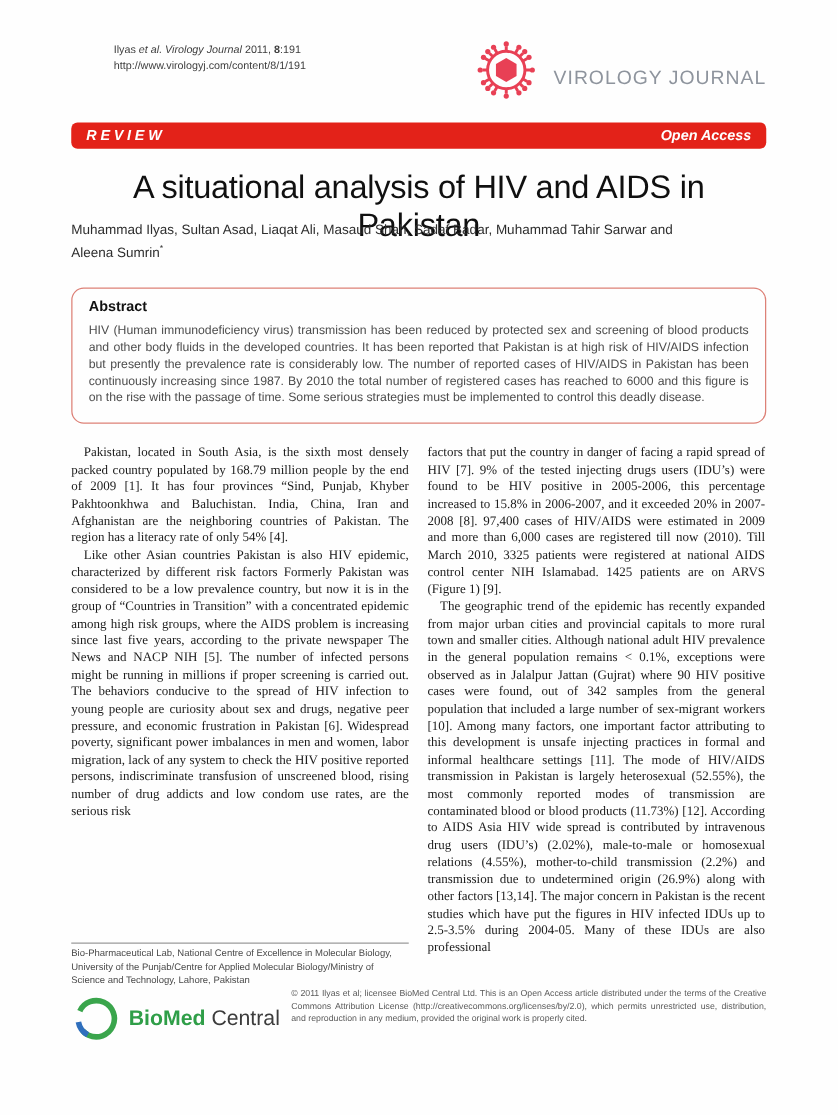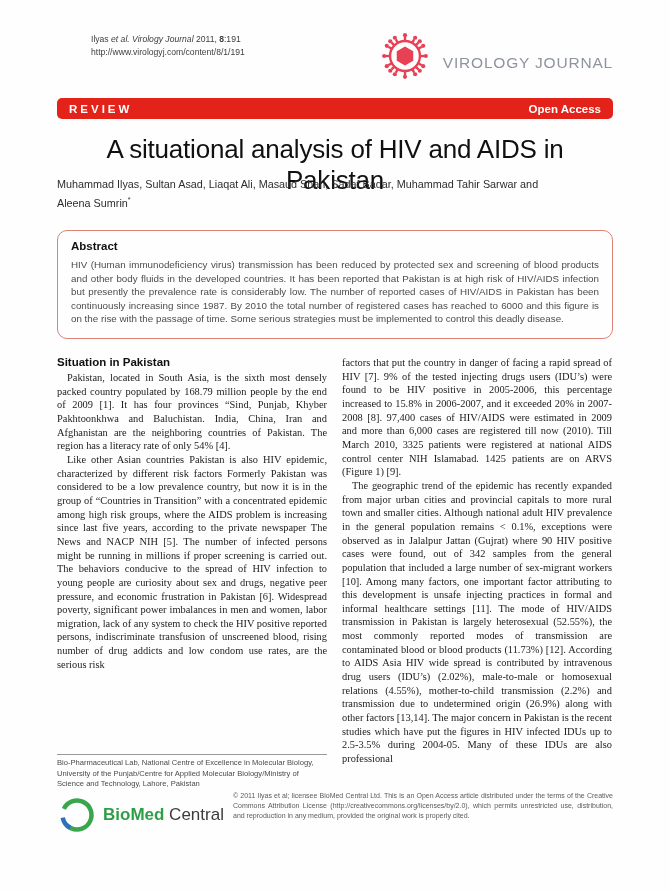--- a/index.html
+++ b/index.html
@@ -11,21 +11,21 @@
   .citation{font-size:8.6px;color:#3e3e3e;line-height:1.55;padding-top:6px;margin-left:34px;}
   .citation .it{font-style:italic;}
   .citation b{font-weight:bold;}
   .cite-url{color:#3e3e3e;text-decoration:none;}
   .brand{display:flex;align-items:center;gap:9px;margin-top:0;}
   .brand-name{font-size:15.5px;color:#8e949d;letter-spacing:0.8px;white-space:nowrap;padding-top:14px;}
 
   
   .banner{position:absolute;top:98px;left:57px;width:556px;height:21px;background:#e32219;border-radius:5px;
           display:flex;align-items:center;justify-content:space-between;padding:0 12px;box-sizing:border-box;}
-  .banner span{color:#fff;font-weight:bold;font-size:11.5px;}
+  .banner span{color:#fff;font-weight:bold;font-size:11.5px;font-style:italic;}
   .banner .review{letter-spacing:3px;}
 
   
   .title{position:absolute;top:134px;left:57px;width:556px;font-size:26px;font-weight:400;color:#101010;letter-spacing:-0.2px;text-align:center;}
   .authors{position:absolute;top:177px;left:57px;width:556px;font-size:10.8px;color:#2d2d2d;line-height:15px;}
   .authors sup{font-size:7px;}
 
   
   .abstract{position:absolute;top:230px;left:57px;width:556px;box-sizing:border-box;
             border:1.5px solid #dd8177;border-radius:10px;padding:9px 13px 12px;}
@@ -119,21 +119,20 @@
     <div><span>Aleena Sumrin</span><sup>*</sup></div>
   </div>
 
   <div class="abstract">
     <h3>Abstract</h3>
     <p>HIV (Human immunodeficiency virus) transmission has been reduced by protected sex and screening of blood products and other body fluids in the developed countries. It has been reported that Pakistan is at high risk of HIV/AIDS infection but presently the prevalence rate is considerably low. The number of reported cases of HIV/AIDS in Pakistan has been continuously increasing since 1987. By 2010 the total number of registered cases has reached to 6000 and this figure is on the rise with the passage of time. Some serious strategies must be implemented to control this deadly disease.</p>
   </div>
 
   <div class="columns">
     <div class="col serif">
-      <h4 class="sec-head">Situation in Pakistan</h4>
       <p class="indent">Pakistan, located in South Asia, is the sixth most densely packed country populated by 168.79 million people by the end of 2009 [1]. It has four provinces “Sind, Punjab, Khyber Pakhtoonkhwa and Baluchistan. India, China, Iran and Afghanistan are the neighboring countries of Pakistan. The region has a literacy rate of only 54% [4].</p>
       <p class="indent">Like other Asian countries Pakistan is also HIV epidemic, characterized by different risk factors Formerly Pakistan was considered to be a low prevalence country, but now it is in the group of “Countries in Transition” with a concentrated epidemic among high risk groups, where the AIDS problem is increasing since last five years, according to the private newspaper The News and NACP NIH [5]. The number of infected persons might be running in millions if proper screening is carried out. The behaviors conducive to the spread of HIV infection to young people are curiosity about sex and drugs, negative peer pressure, and economic frustration in Pakistan [6]. Widespread poverty, significant power imbalances in men and women, labor migration, lack of any system to check the HIV positive reported persons, indiscriminate transfusion of unscreened blood, rising number of drug addicts and low condom use rates, are the serious risk</p>
       <div class="corr">
         <div>Bio-Pharmaceutical Lab, National Centre of Excellence in Molecular Biology, University of the Punjab/Centre for Applied Molecular Biology/Ministry of Science and Technology, Lahore, Pakistan</div>
       </div>
     </div>
     <div class="col serif">
       <p>factors that put the country in danger of facing a rapid spread of HIV [7]. 9% of the tested injecting drugs users (IDU’s) were found to be HIV positive in 2005-2006, this percentage increased to 15.8% in 2006-2007, and it exceeded 20% in 2007-2008 [8]. 97,400 cases of HIV/AIDS were estimated in 2009 and more than 6,000 cases are registered till now (2010). Till March 2010, 3325 patients were registered at national AIDS control center NIH Islamabad. 1425 patients are on ARVS (Figure 1) [9].</p>
       <p class="indent">The geographic trend of the epidemic has recently expanded from major urban cities and provincial capitals to more rural town and smaller cities. Although national adult HIV prevalence in the general population remains &lt; 0.1%, exceptions were observed as in Jalalpur Jattan (Gujrat) where 90 HIV positive cases were found, out of 342 samples from the general population that included a large number of sex-migrant workers [10]. Among many factors, one important factor attributing to this development is unsafe injecting practices in formal and informal healthcare settings [11]. The mode of HIV/AIDS transmission in Pakistan is largely heterosexual (52.55%), the most commonly reported modes of transmission are contaminated blood or blood products (11.73%) [12]. According to AIDS Asia HIV wide spread is contributed by intravenous drug users (IDU’s) (2.02%), male-to-male or homosexual relations (4.55%), mother-to-child transmission (2.2%) and transmission due to undetermined origin (26.9%) along with other factors [13,14]. The major concern in Pakistan is the recent studies which have put the figures in HIV infected IDUs up to 2.5-3.5% during 2004-05. Many of these IDUs are also professional</p>
     </div>

